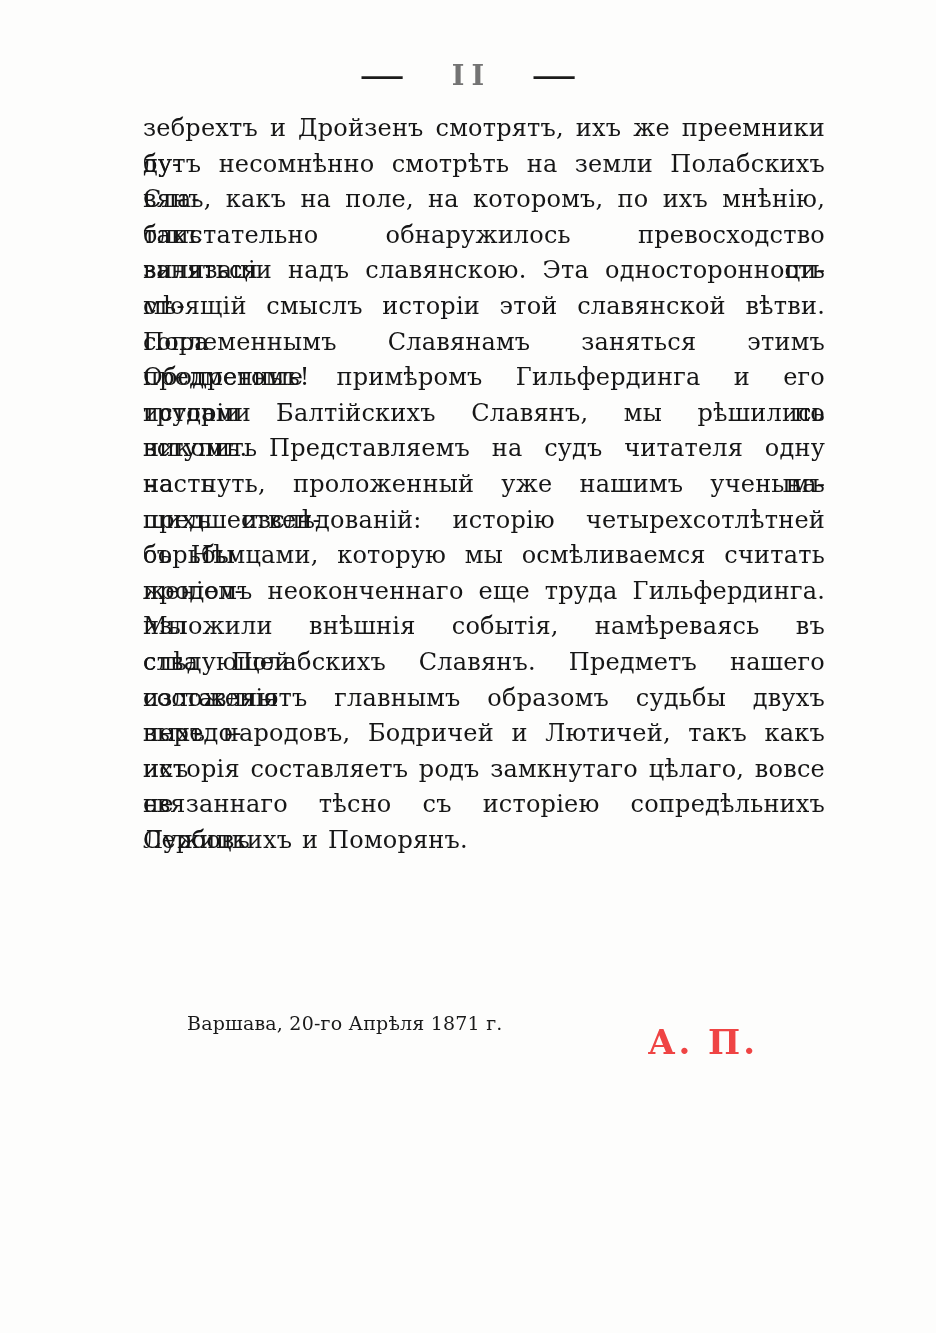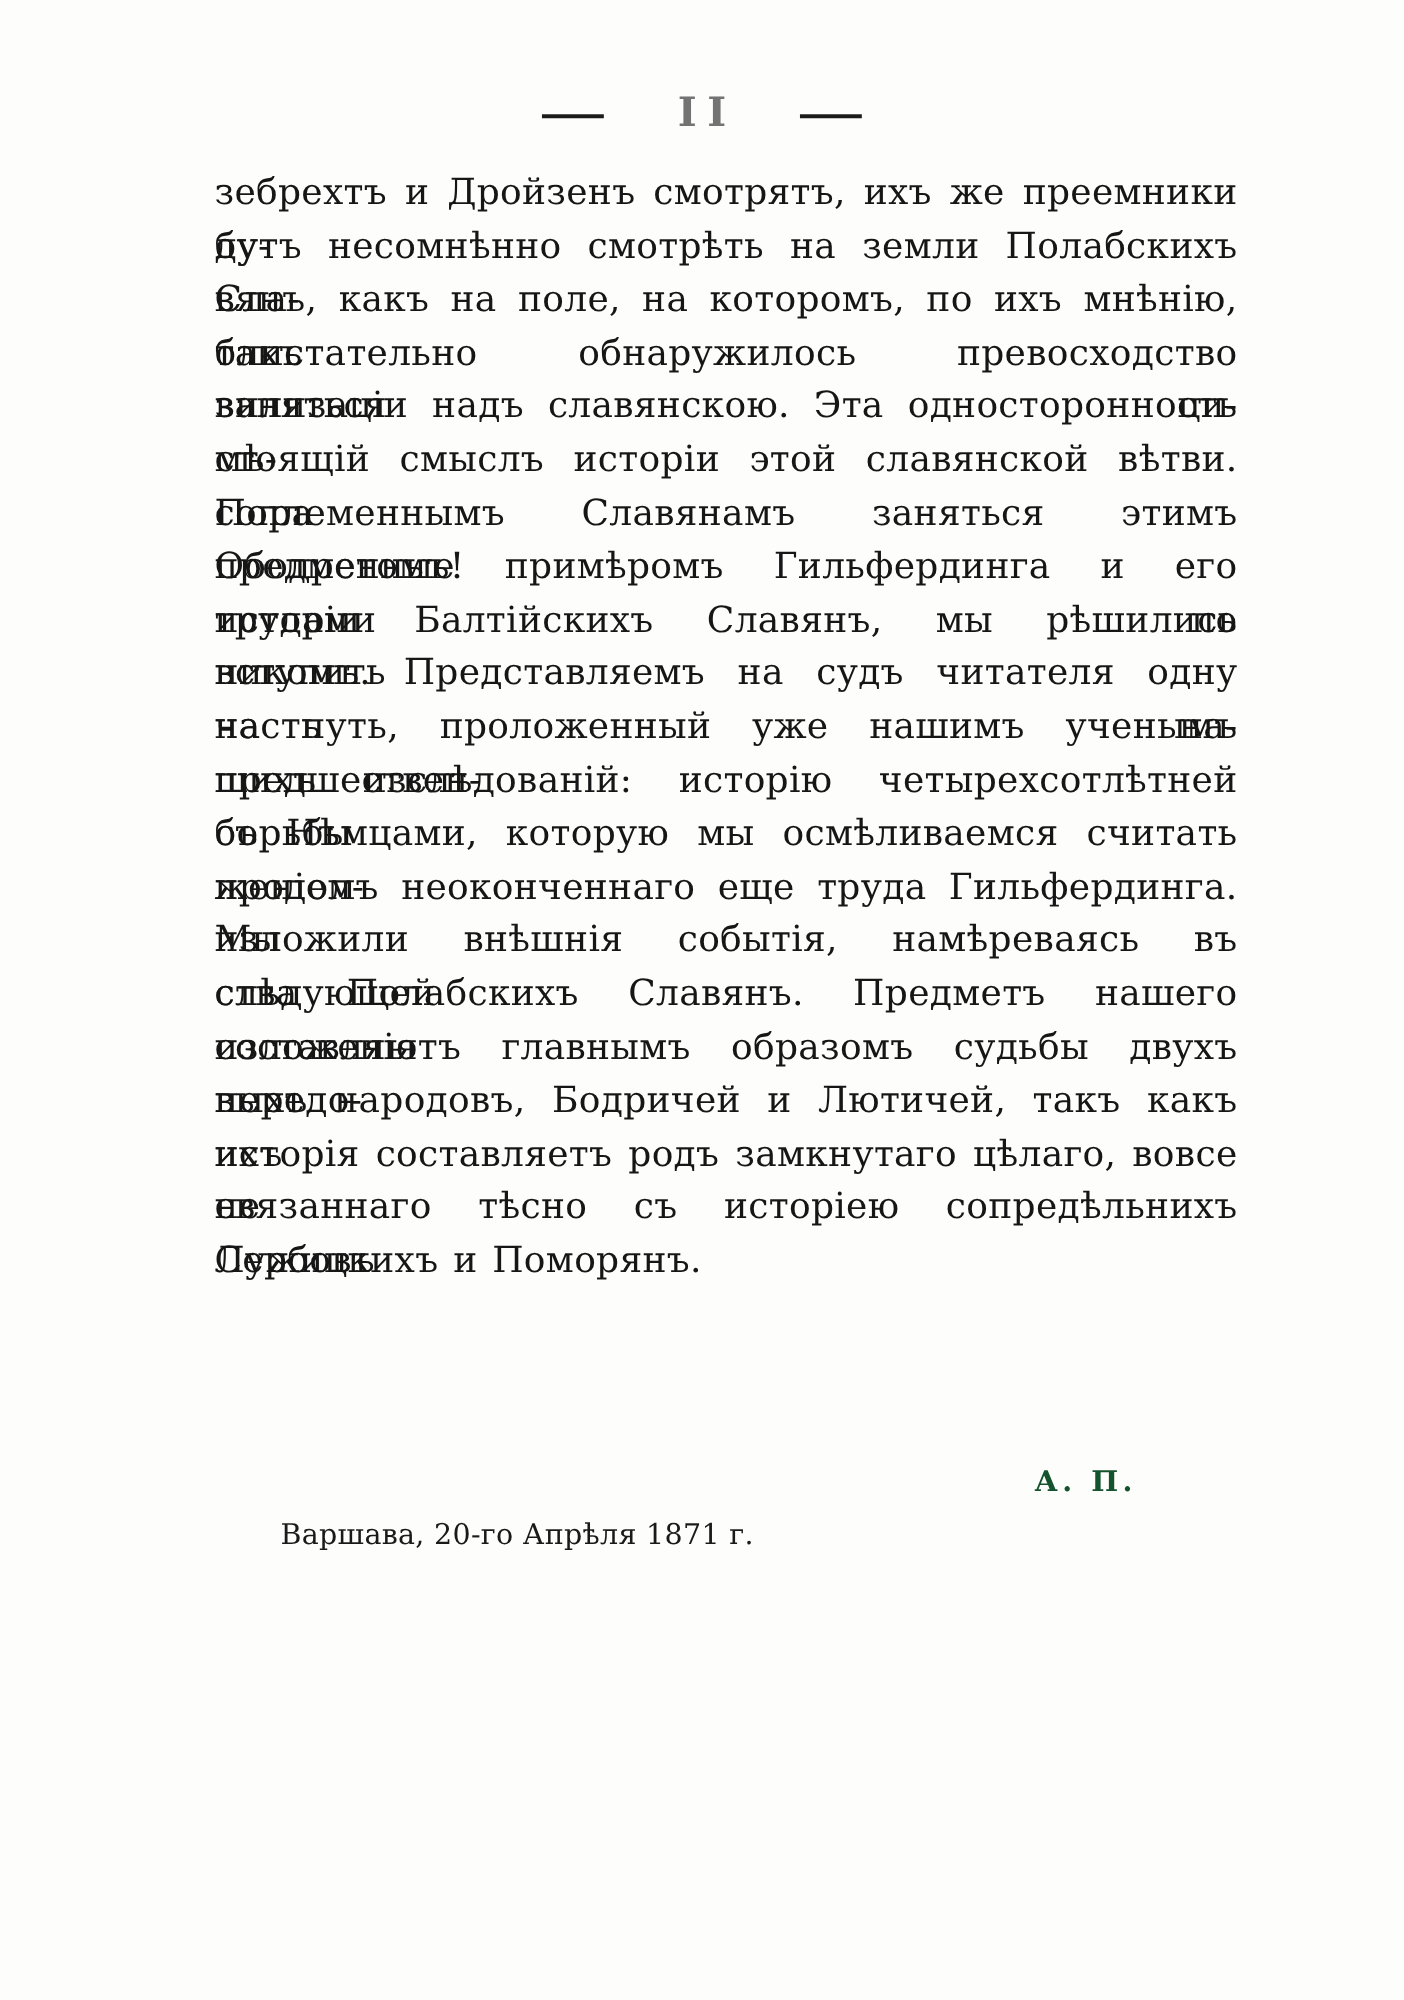--- a/index.html
+++ b/index.html
@@ -53,26 +53,26 @@
     letter-spacing: 0.2px;
     word-spacing: 2px;
     white-space: normal;
   }
   .just {
     text-align: justify;
     text-align-last: justify;
   }
   .signature {
     position: absolute;
-    top: 977px;
+    top: 1022px;
     right: 178px;
-    font-size: 19px;
+    font-size: 34px;
     font-weight: 700;
     letter-spacing: 3px;
-    color: #14532d;
+    color: #ef4444;
   }
   .dateline {
     position: absolute;
     top: 1012px;
     left: 187px;
     font-size: 19px;
     letter-spacing: 0.2px;
     color: #1a1a1a;
   }
 </style>

